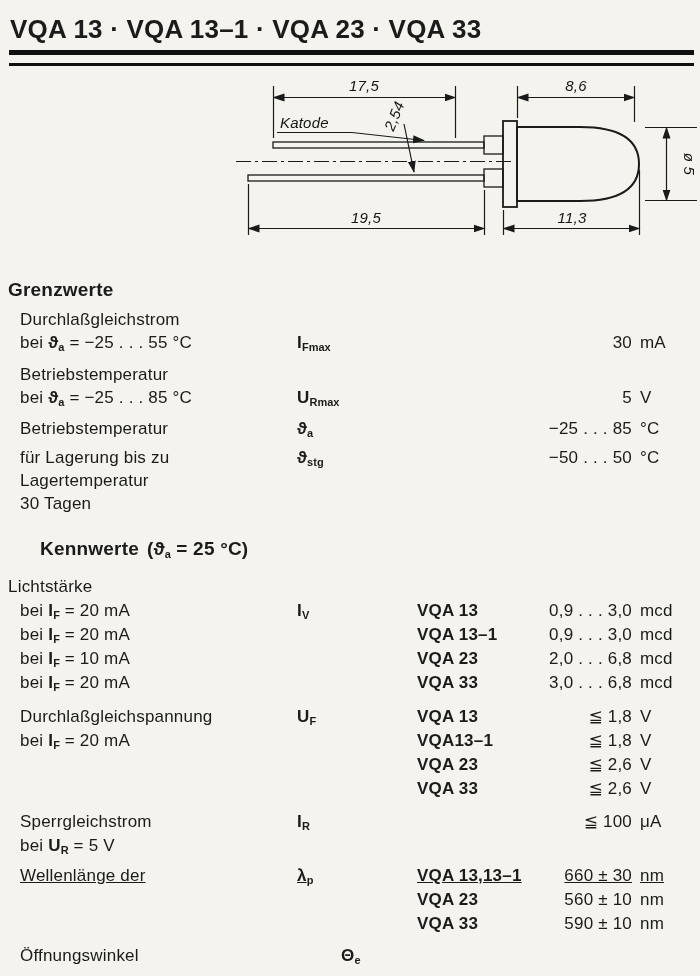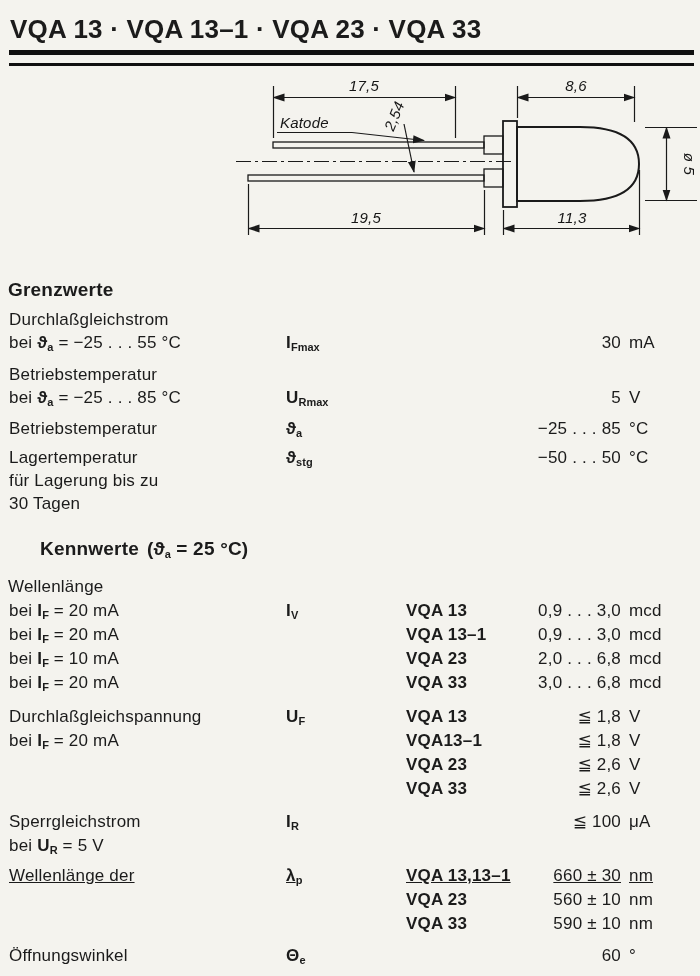--- a/index.html
+++ b/index.html
@@ -22,40 +22,40 @@
   .rule-thin  { height:3px; background:#101010; margin:8px 6px 0 9px; }
 
   .drawing { margin-top:6px; height:198px; }
 
   .sec-head { font-size:19px; font-weight:700; line-height:24px; margin:8px 0 6px 8px; }
   .sec-head .hcond { margin-left:8px; }
 
   .row {
     display:grid;
     grid-template-columns:277px 120px 112px 103px 50px;
-    padding-left:9px;
+    padding-left:20px;
     font-size:17px; line-height:23px;
   }
   .kn .row { line-height:24px; }
   .col-name  { grid-column:1; }
   .col-sym   { grid-column:2; font-weight:700; }
   .col-model { grid-column:3; font-weight:700; }
   .col-val   { grid-column:4; text-align:right; }
   .col-unit  { grid-column:5; padding-left:8px; }
   .end { align-self:end; }
   .b { font-weight:700; }
   sub { font-size:11px; line-height:0; vertical-align:-3px; letter-spacing:0; }
 
   .mb9 { margin-bottom:9px; }
   .mb8 { margin-bottom:8px; }
   .mb6 { margin-bottom:6px; }
   .mt22 { margin-top:22px;margin-left:40px; }
   .mt10 { margin-top:10px; }
   .mt9  { margin-top:9px; }
-  .mt8  { margin-top:8px; }
+  .mt8  { margin-top:8px;gap:44px; }
   .mt6  { margin-top:6px;text-decoration:underline; }
   .group-label { font-size:17px; line-height:23px; margin:14px 0 1px 8px; }
 
   svg text { letter-spacing:0.2px; }
 </style>
 </head>
 <body>
 
 <div class="page">
 
@@ -163,36 +163,36 @@
 
     <div class="row mb6">
       <div class="col-name">Betriebstemperatur</div>
       <div class="col-sym"><span>ϑ</span><sub>a</sub></div>
       <div class="col-val">−25 . . . 85</div>
       <div class="col-unit">°C</div>
     </div>
 
     <div class="row">
       <div class="col-name">
+        <div>für Lagerung bis zu</div>
         <div>Lagertemperatur</div>
-        <div>für Lagerung bis zu</div>
         <div>30 Tagen</div>
       </div>
       <div class="col-sym"><span>ϑ</span><sub>stg</sub></div>
       <div class="col-val">−50 . . . 50</div>
       <div class="col-unit">°C</div>
     </div>
   </section>
 
   <section class="kn">
     <h2 class="sec-head mt22">
       <span>Kennwerte</span><span class="hcond"><span>(</span><span>ϑ</span><sub>a</sub><span> = 25 °C)</span></span>
     </h2>
 
-    <div class="group-label">Wellenlänge</div>
+    <div class="group-label">Lichtstärke</div>
 
     <div class="row">
       <div class="col-name"><span>bei </span><span class="b">I</span><sub class="b">F</sub><span> = 20 mA</span></div>
       <div class="col-sym"><span>I</span><sub>V</sub></div>
       <div class="col-model">VQA 13</div>
       <div class="col-val">0,9 . . . 3,0</div>
       <div class="col-unit">mcd</div>
     </div>
     <div class="row">
       <div class="col-name"><span>bei </span><span class="b">I</span><sub class="b">F</sub><span> = 20 mA</span></div>

